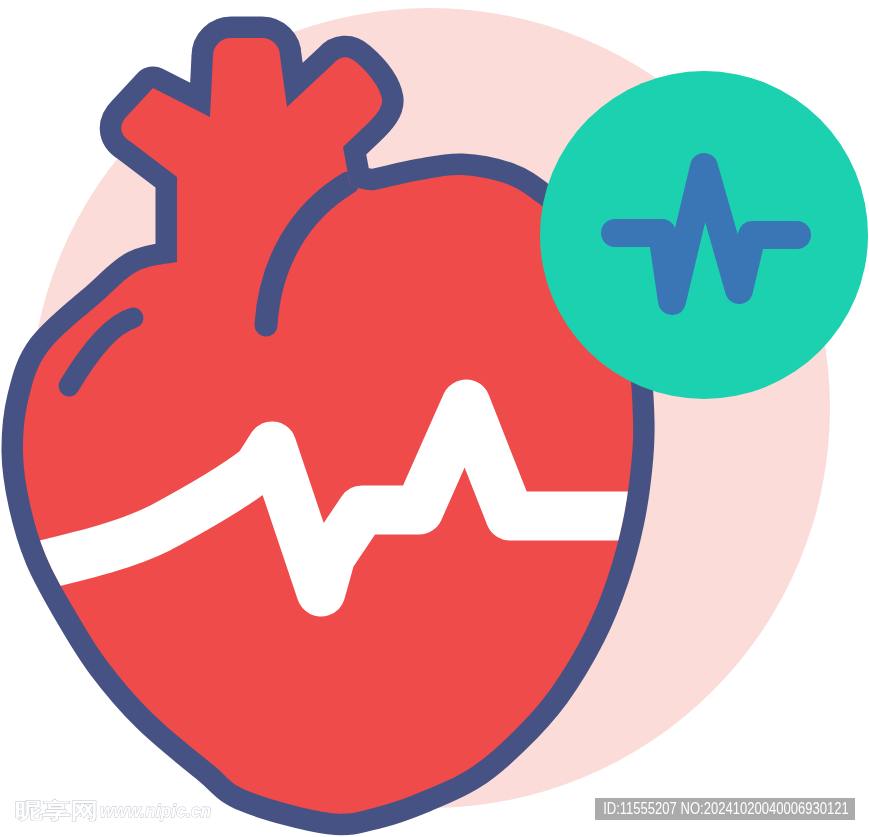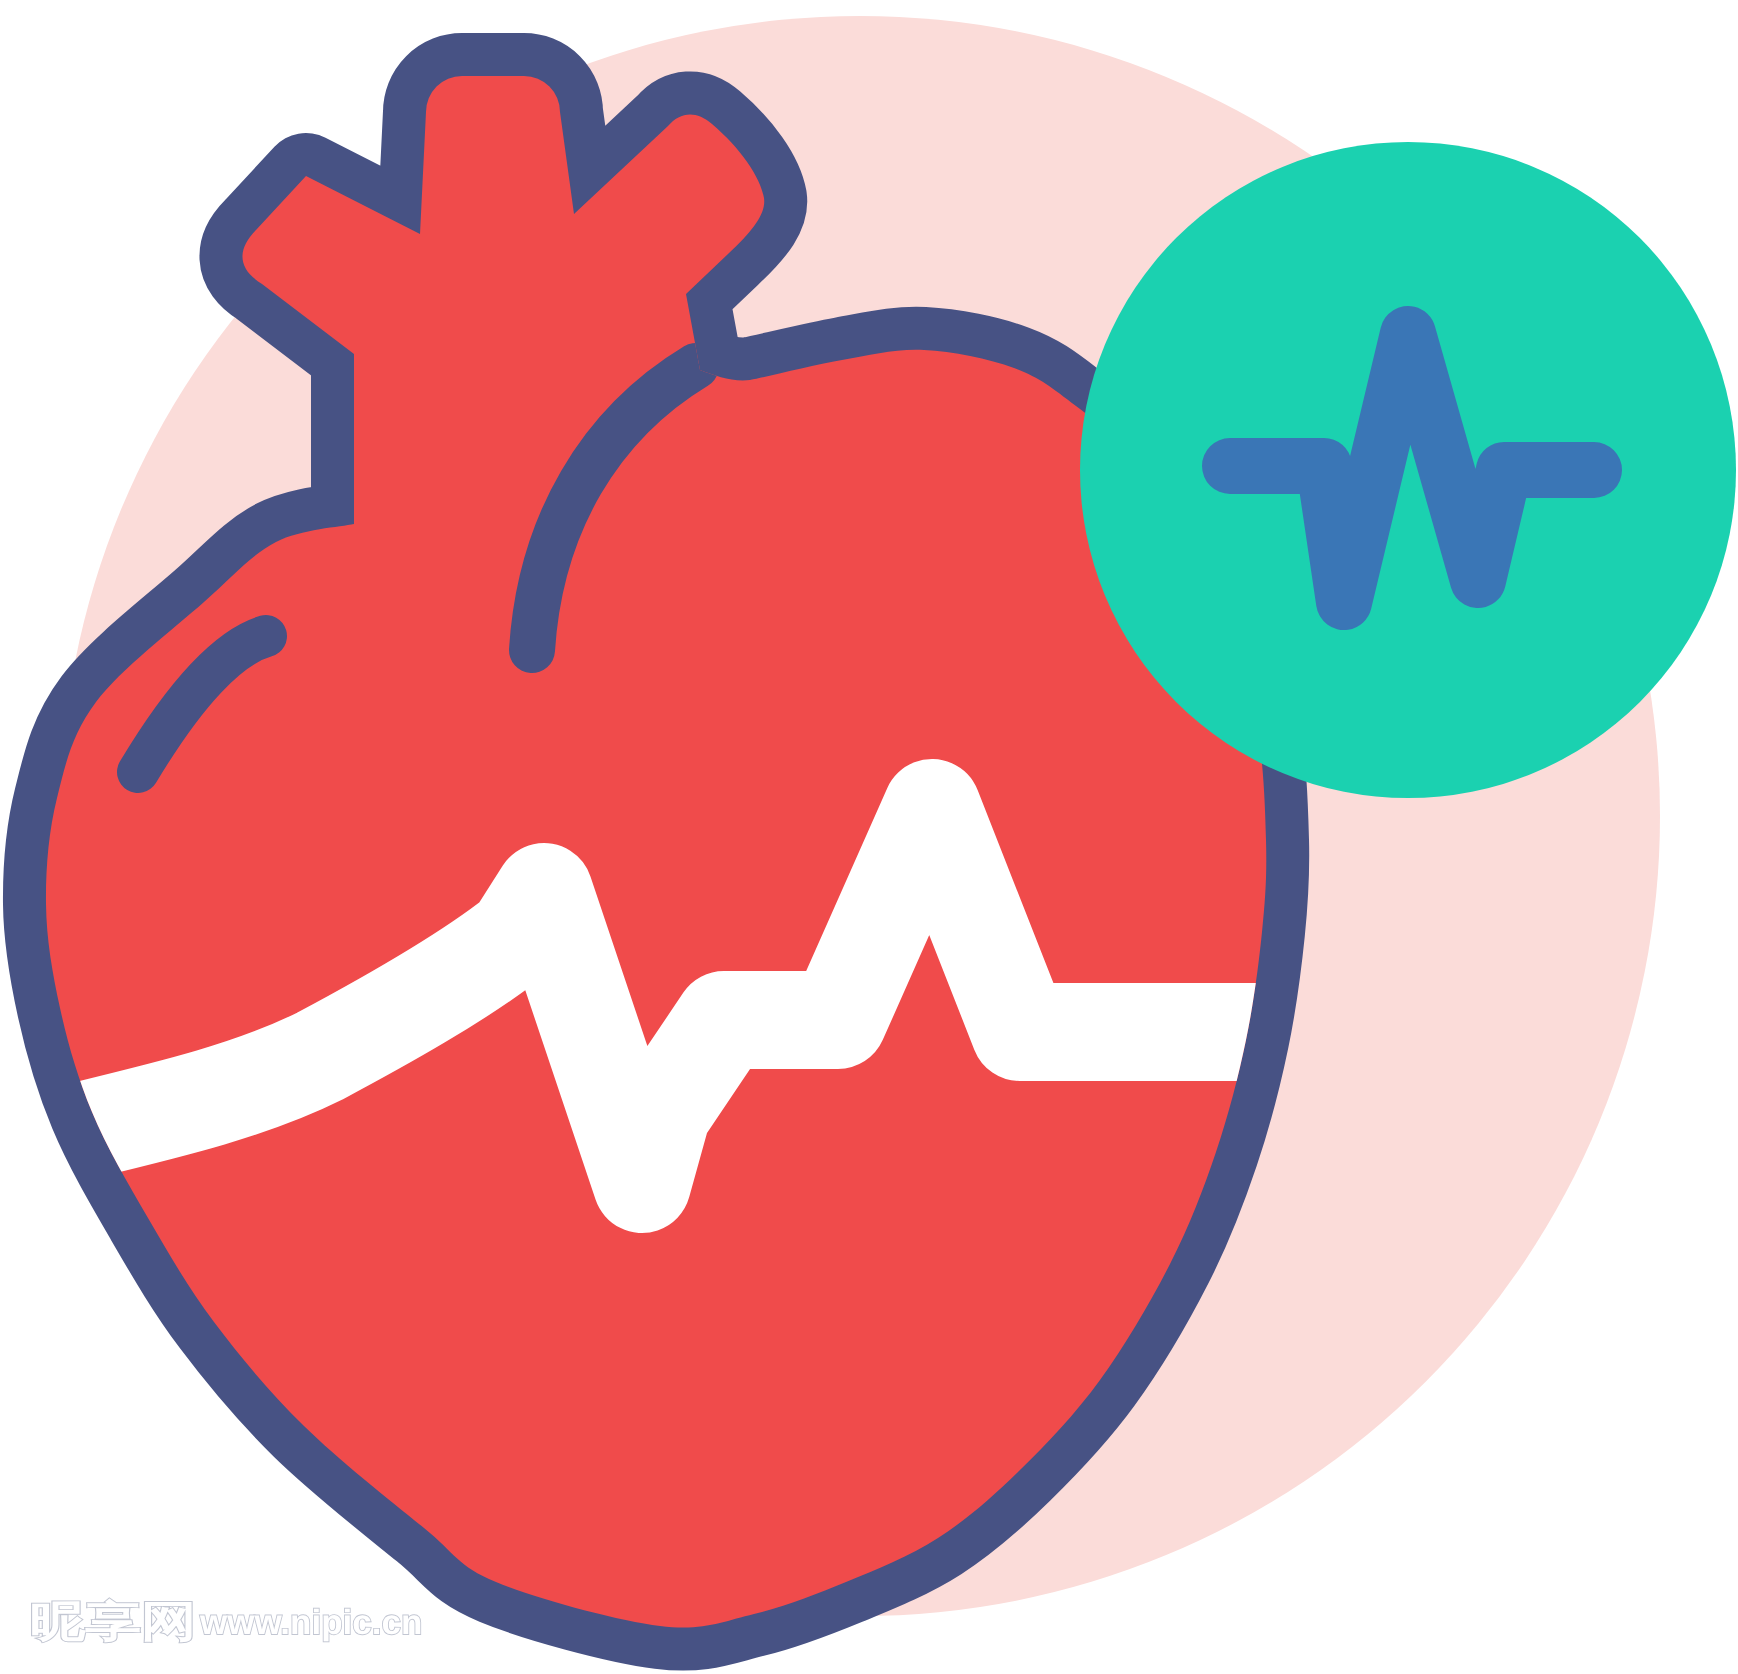--- a/index.html
+++ b/index.html
@@ -10,21 +10,21 @@
     background:#ABABAB;overflow:hidden;}
   #idbadge span{display:block;color:#fff;font-size:16px;line-height:22px;
     white-space:nowrap;transform:scaleX(.815);transform-origin:0 0;
     width:319px;padding-left:10px;}
   #wm{position:absolute;left:15px;top:793px;color:#ffffff;}
   #wm .cn{position:absolute;left:0;top:8px;font-size:21.5px;line-height:21.5px;
     font-weight:700;letter-spacing:0px;white-space:nowrap;
     -webkit-text-stroke:.9px #c2c6d2;paint-order:stroke fill;
     transform:scaleX(1.29);transform-origin:0 0;}
   #wm .url{position:absolute;left:85px;top:10px;font-size:17.5px;line-height:17.5px;
-    font-weight:700;white-space:nowrap;
+    font-style:italic;font-weight:700;white-space:nowrap;
     -webkit-text-stroke:.9px #c2c6d2;paint-order:stroke fill;
     transform:scaleX(1.0);transform-origin:0 0;}
 </style>
 </head>
 <body>
 
 <div id="stage">
   <svg class="art" viewBox="0 0 869 837">
     <defs>
       <clipPath id="heartClip">
@@ -47,13 +47,16 @@
     </g>
 
     <circle cx="704" cy="235" r="164" fill="#1BD1B0"></circle>
     <path id="pulse" fill="none" stroke="#3A76B6" stroke-width="28" stroke-linejoin="round" stroke-linecap="round" d="M 615,233 L 662,233 L 672,301 L 704,167 L 739,290 L 752,235 L 797,235"></path>
   </svg>
 
   <div id="wm">
     <span class="cn">昵享网</span>
     <span class="url">www.nipic.cn</span>
   </div>
+  <div id="idbadge">
+      <span>ID:11555207 NO:20241020040006930121</span>
+    </div>
 </div>
 
 </body></html>

